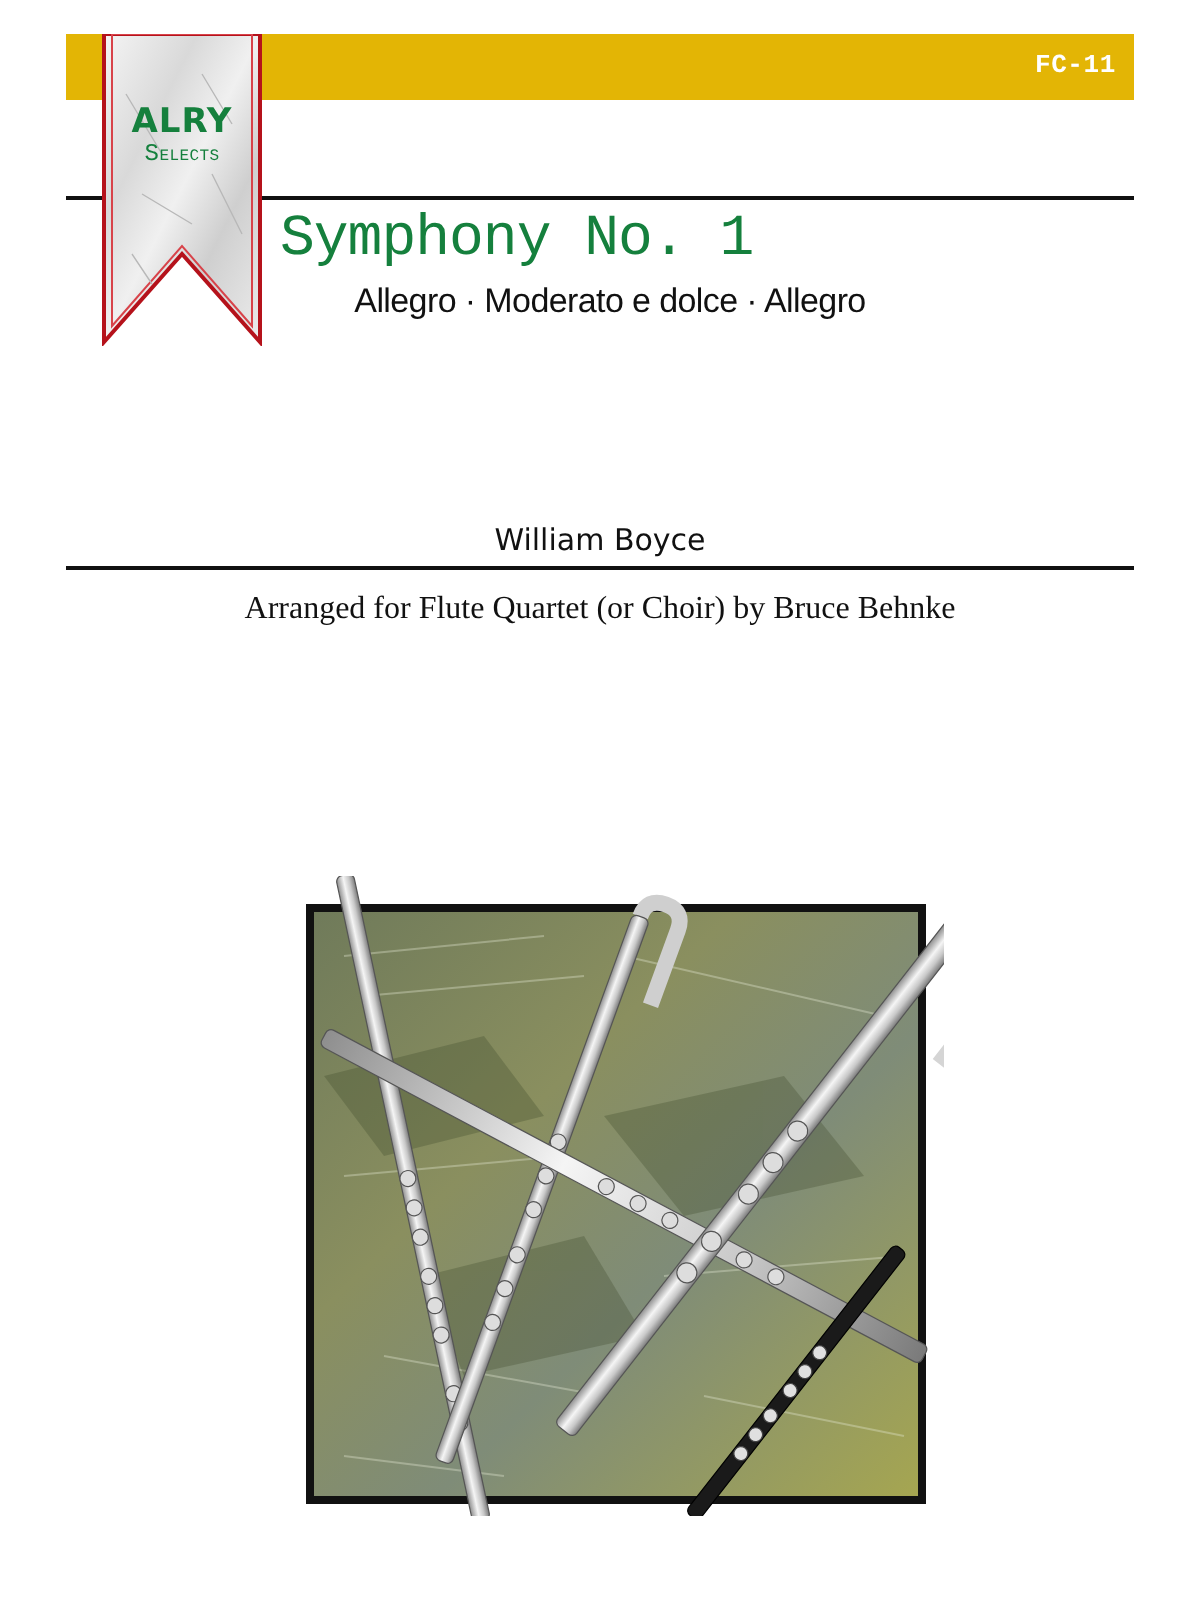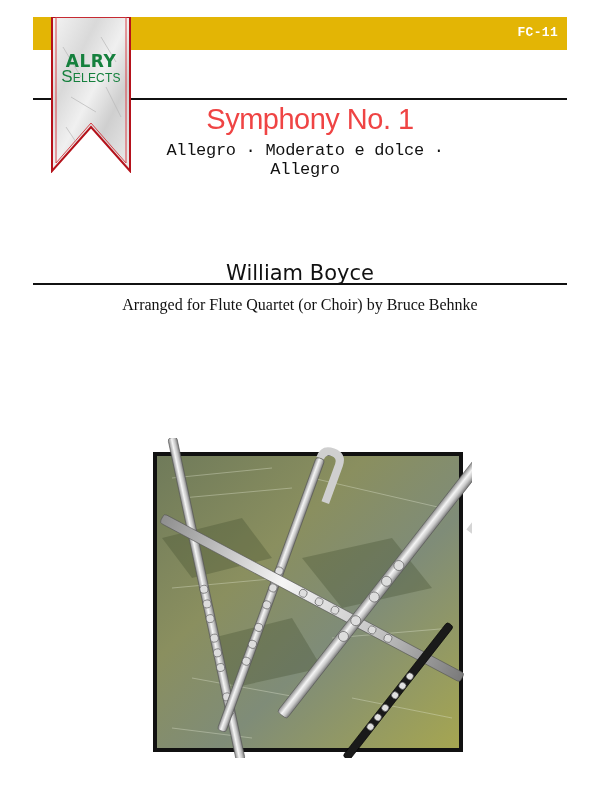--- a/index.html
+++ b/index.html
@@ -3,24 +3,24 @@
   <meta charset="utf-8">
   <style>
     html, body { margin: 0; padding: 0; background: #ffffff; }
     body { width: 600px; height: 800px; position: relative; overflow: hidden; font-family: "DejaVu Sans", sans-serif; }
     .gold-bar { position: absolute; left: 33px; top: 17px; width: 534px; height: 33px; background: #e3b505; }
     .catalog-code { position: absolute; right: 42px; top: 25px; color: #ffffff; font-family: Liberation Mono, monospace; font-weight: bold; font-size: 13px; letter-spacing: 0.3px; }
     .rule-top { position: absolute; left: 33px; top: 98px; width: 534px; height: 2px; background: #111; }
     .ribbon { position: absolute; left: 51px; top: 17px; width: 80px; height: 156px; }
     .ribbon-text { position: absolute; left: 51px; top: 52px; width: 80px; text-align: center; color: #15803d; }
     .ribbon-brand { font-family: "DejaVu Sans", sans-serif; font-weight: bold; font-size: 17px; line-height: 18px; letter-spacing: 0.5px; }
-    .ribbon-sub { font-family: Liberation Sans, sans-serif; font-size: 17px; line-height: 14px; font-variant: small-caps; letter-spacing: 0.2px; }
-    .title { position: absolute; left: 140px; top: 103px; width: 340px; text-align: center; font-family: Liberation Sans, sans-serif; font-size: 29px; color: #ef4444; letter-spacing: -0.5px; }
-    .subtitle { position: absolute; left: 140px; top: 141px; width: 330px; text-align: center; font-family: Liberation Mono, monospace; font-size: 17px; color: #111; letter-spacing: -0.3px; }
-    .composer { position: absolute; left: 0; top: 261px; width: 600px; text-align: center; font-family: "DejaVu Sans", sans-serif; font-size: 21px; color: #111; }
+    .ribbon-sub { font-family: Liberation Mono, monospace; font-size: 12px; line-height: 14px; font-variant: small-caps; letter-spacing: 0.2px; }
+    .title { position: absolute; left: 140px; top: 103px; width: 340px; font-family: Liberation Mono, monospace; font-size: 29px; color: #15803d; letter-spacing: -0.5px; }
+    .subtitle { position: absolute; left: 140px; top: 141px; width: 330px; text-align: center; font-family: Liberation Sans, sans-serif; font-size: 17px; color: #111; letter-spacing: -0.3px; }
+    .composer { position: absolute; left: 0; top: 261px; width: 600px; text-align: center; font-family: "DejaVu Sans", sans-serif; font-size: 15px; color: #111; }
     .rule-mid { position: absolute; left: 33px; top: 283px; width: 534px; height: 2px; background: #111; }
     .arrangement { position: absolute; left: 0; top: 296px; width: 600px; text-align: center; font-family: "Liberation Serif", serif; font-size: 16px; color: #111; }
     .cover-art { position: absolute; left: 152px; top: 438px; width: 320px; height: 320px; }
   </style>
 </head>
 <body>
 
 <div class="gold-bar"></div>
 <div class="catalog-code">FC-11</div>
 <div class="rule-top"></div>

